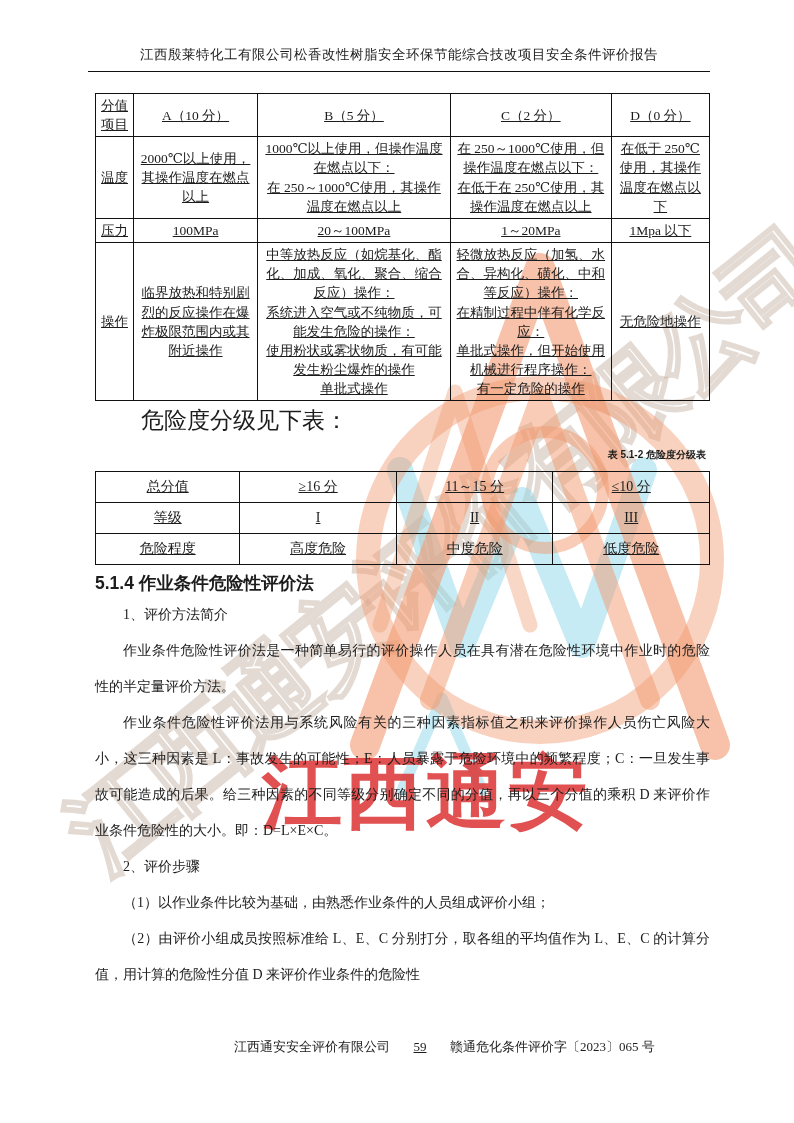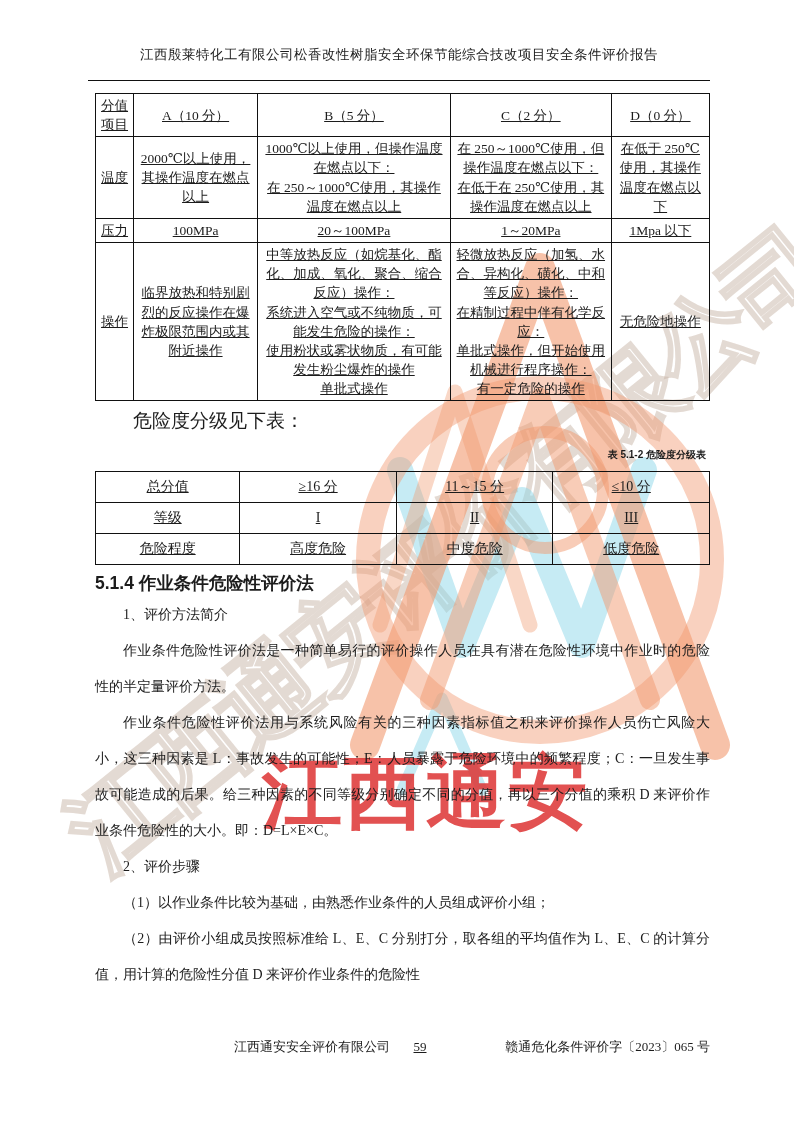--- a/index.html
+++ b/index.html
@@ -28,42 +28,42 @@
     font-family:"Liberation Serif","DejaVu Serif",serif;
     font-weight:bold;font-size:80px;letter-spacing:2px;line-height:1;
     color:var(--wm-red,#dd3333);opacity:.85;white-space:nowrap;
   }
   .wm-svg{position:absolute;left:0;top:0;}
   
   .content{position:relative;z-index:1;}
   .hdr{
     position:absolute;left:88px;right:84px;top:46px;
     text-align:center;font-size:13.5px;letter-spacing:.5px;
-    padding-bottom:16px;border-bottom:1.5px solid #111;
+    padding-bottom:7px;border-bottom:1.5px solid #111;
   }
   .flow{position:absolute;left:95px;right:84px;top:93px;}
   table{border-collapse:collapse;width:100%;table-layout:fixed;text-decoration:underline;}
   td{border:1px solid #111;text-align:center;vertical-align:middle;
      font-size:13.5px;line-height:1.42;padding:2px 3px;white-space:pre-line;}
   .t1{border:1.5px solid #111;}
   .t2{border:1.5px solid #111;margin-top:2px;}
   .t2 td{height:26px;font-size:14px;line-height:1.3;}
-  .lead{font-size:19px;line-height:36px;text-indent:2em;margin:2px 0 0 0;}
+  .lead{font-size:23px;line-height:36px;text-indent:2em;margin:2px 0 0 0;}
   .tcap{font-family:"Liberation Sans","DejaVu Sans",sans-serif;
         font-weight:bold;font-size:10px;text-align:right;line-height:24px;margin:4px;}
   .h514{font-family:"Liberation Sans","DejaVu Sans",sans-serif;
         font-weight:bold;font-size:17.5px;line-height:28px;margin:4px 0 0 0;}
   .para{font-size:14px;line-height:36px;text-align:justify;text-indent:2em;margin:0;}
   .ftr{
     position:absolute;left:95px;right:84px;top:1038px;
     display:flex;align-items:baseline;font-size:13px;
   }
   .ftr .l{flex:1;text-align:right;margin-left:35px;}
   .ftr .c{width:60px;text-align:center;text-decoration:underline;}
-  .ftr .r{flex:1;text-align:right;}
+  .ftr .r{flex:1;text-align:left;}
 </style>
 </head>
 <body>
 
 <div class="page">
 
   <div class="wm">
     <div id="wm-diag">
         <span class="wm-diag-char" style="left: 65px; top: 760px;">江</span>
         <span class="wm-diag-char" style="left: 137.8px; top: 700.6px;">西</span>

